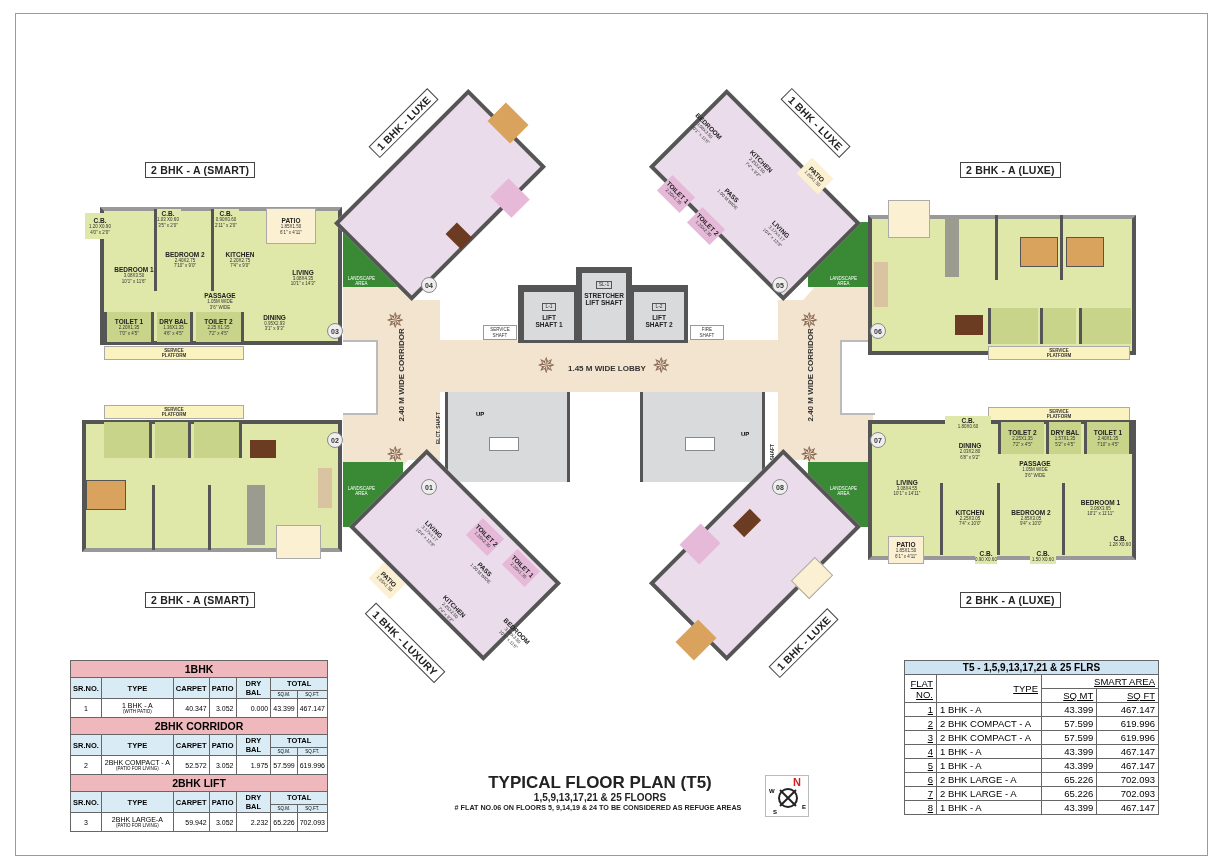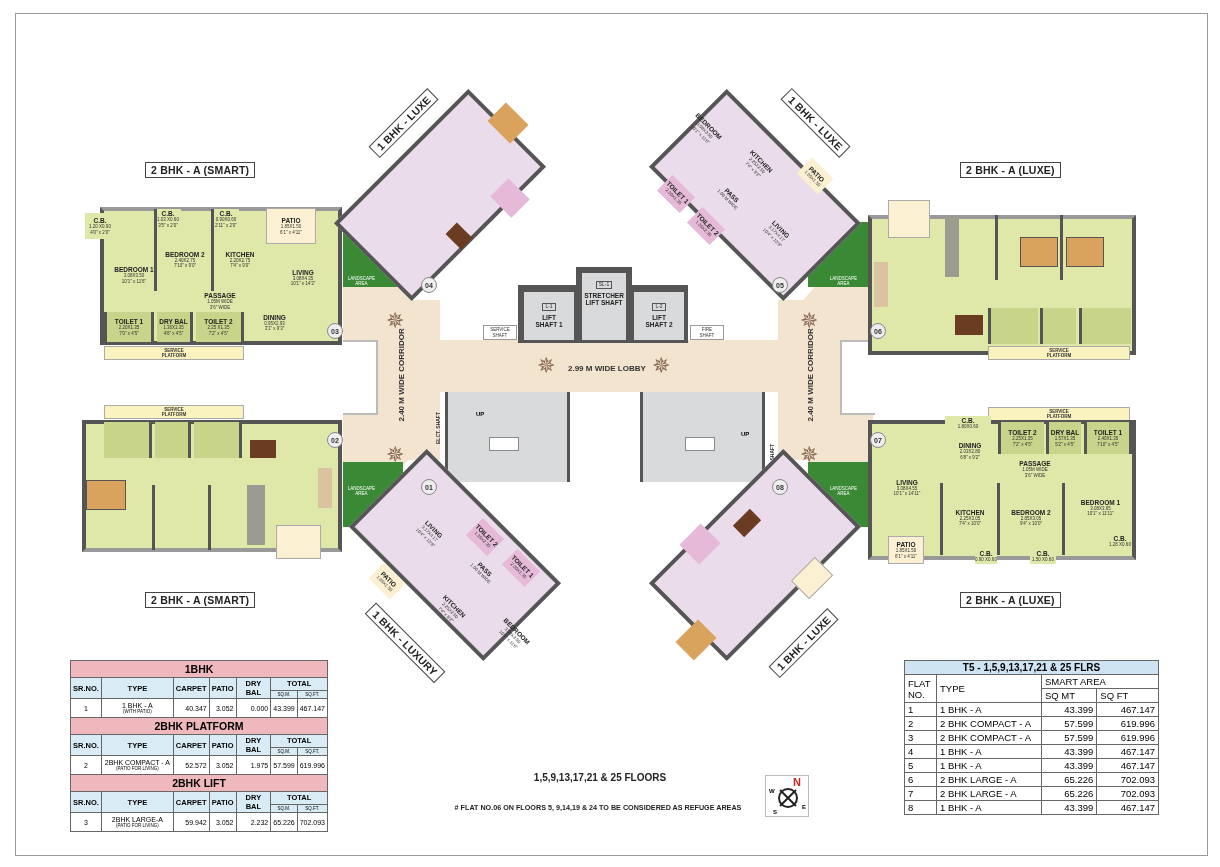--- a/index.html
+++ b/index.html
@@ -27,21 +27,21 @@
   table { border-collapse: collapse; }
   .tbl-left { position: absolute; left: 70px; top: 660px; width: 258px; font-size: 7px; }
   .tbl-left td, .tbl-left th { border: 1px solid #666; text-align: center; padding: 1px 2px; }
   .tbl-left .hdr { background: #eeb8bc; font-size: 10.5px; font-weight: bold; height: 17px; }
   .tbl-left .colh { background: #d9ecf5; font-weight: bold; font-size: 7.5px; }
   .tbl-left .sub { font-size: 4.5px; font-weight: normal; }
   .tbl-left .val { font-size: 7px; height: 19px; }
   .tbl-right { position: absolute; left: 904px; top: 660px; width: 255px; font-size: 9.5px; }
   .tbl-right td, .tbl-right th { border: 1px solid #666; padding: 0 3px; height: 14px; font-weight: normal; }
   .tbl-right .thead-title { background: #cfe4f3; font-weight: bold; text-align: center; font-size: 10px; }
-  .tbl-right .c { text-align: left; }
+  .tbl-right .c { text-align: right; text-decoration: underline; }
   .tbl-right .r { text-align: right; }
   .title { position: absolute; left: 455px; top: 773px; width: 290px; text-align: center; color: #222; }
   .title .t1 { font-size: 17px; font-weight: bold; }
   .title .t2 { font-size: 10px; font-weight: bold; margin-top: -1px; }
   .note { position: absolute; left: 408px; top: 803px; width: 380px; font-size: 7.2px; font-weight: bold; text-align: center; color: #222; }
   .compass { position: absolute; left: 765px; top: 775px; width: 44px; height: 42px; border: 1px solid #bbb; background: #fff; }
 </style>
 </head>
 <body>
 
@@ -55,21 +55,21 @@
 <div class="abs" style="left:343px;top:340px;width:35px;height:75px;background:#fff;border:2px solid #bbb;border-left:none;"></div>
 <div class="abs" style="left:840px;top:340px;width:35px;height:75px;background:#fff;border:2px solid #bbb;border-right:none;"></div>
 
 <span class="star" style="left:386px;top:310px;">✵</span>
 <span class="star" style="left:386px;top:444px;">✵</span>
 <span class="star" style="left:800px;top:310px;">✵</span>
 <span class="star" style="left:800px;top:444px;">✵</span>
 <span class="star" style="left:537px;top:355px;">✵</span>
 <span class="star" style="left:652px;top:355px;">✵</span>
 
-<div class="abs" style="left:568px;top:364px;font-size:8px;font-weight:bold;color:#333;">2.99 M WIDE LOBBY</div>
+<div class="abs" style="left:568px;top:364px;font-size:8px;font-weight:bold;color:#333;">1.45 M WIDE LOBBY</div>
 <div class="vtext" style="left:356px;top:372px;width:90px;text-align:center;">2.40 M WIDE CORRIDOR</div>
 <div class="vtext" style="left:765px;top:372px;width:90px;text-align:center;">2.40 M WIDE CORRIDOR</div>
 
 <div class="abs" style="left:518px;top:285px;width:170px;height:58px;background:#555;"></div>
 <div class="abs" style="left:576px;top:267px;width:56px;height:76px;background:#555;"></div>
 <div class="room gray" style="left:524px;top:292px;width:50px;height:48px;">
   <div class="rdim" style="border:1px solid #555;padding:0 2px;font-size:5px;margin-bottom:3px;">L-1</div>
   <div class="rname" style="width:36px;">LIFT SHAFT 1</div>
 </div>
 <div class="room gray" style="left:582px;top:273px;width:44px;height:67px;justify-content:flex-start;padding-top:8px;">
@@ -401,21 +401,21 @@
           <div class="sub">(WITH PATIO)</div>
         </td>
     <td style="text-align:right">40.347</td>
     <td style="text-align:right">3.052</td>
     <td style="text-align:right">0.000</td>
     <td style="text-align:right">43.399</td>
     <td style="text-align:right">467.147</td>
   </tr>
 
   <tr>
-        <td colspan="7" class="hdr">2BHK PLATFORM</td>
+        <td colspan="7" class="hdr">2BHK CORRIDOR</td>
       </tr>
   <tr class="colh">
     <td rowspan="2">SR.NO.</td>
     <td rowspan="2">TYPE</td>
     <td rowspan="2">CARPET</td>
     <td rowspan="2">PATIO</td>
     <td rowspan="2">DRY BAL</td>
     <td colspan="2">TOTAL</td>
   </tr>
   <tr class="colh">
@@ -527,20 +527,21 @@
   <tr>
         <td class="c">8</td>
         <td>1 BHK - A</td>
         <td class="r">43.399</td>
         <td class="r">467.147</td>
       </tr>
 </tbody>
   </table>
 
 <div class="title">
+  <div class="t1">TYPICAL FLOOR PLAN (T5)</div>
   <div class="t2">1,5,9,13,17,21 &amp; 25 FLOORS</div>
 </div>
 <div class="note"># FLAT NO.06 ON FLOORS 5, 9,14,19 &amp; 24 TO BE CONSIDERED AS REFUGE AREAS</div>
 
 <div class="compass">
   <svg width="44" height="42" viewBox="0 0 44 42">
     <circle cx="22" cy="22" r="9" fill="none" stroke="#222" stroke-width="2"></circle>
     <line x1="14" y1="14" x2="30" y2="30" stroke="#222" stroke-width="2"></line>
     <line x1="30" y1="14" x2="14" y2="30" stroke="#222" stroke-width="2"></line>
   </svg>

